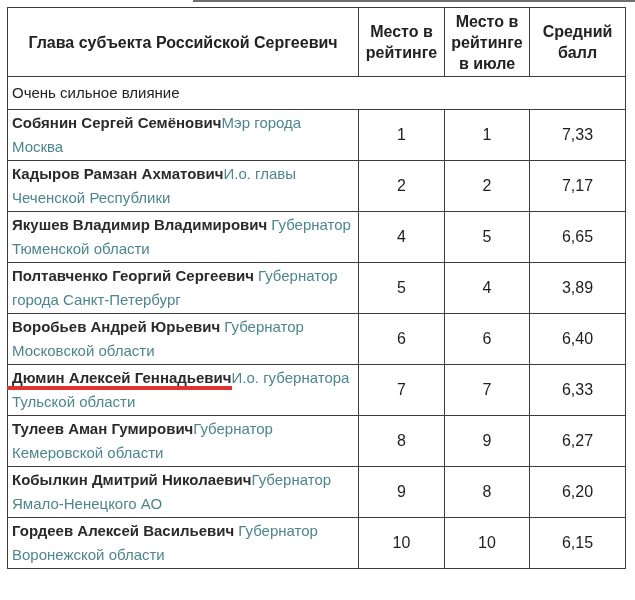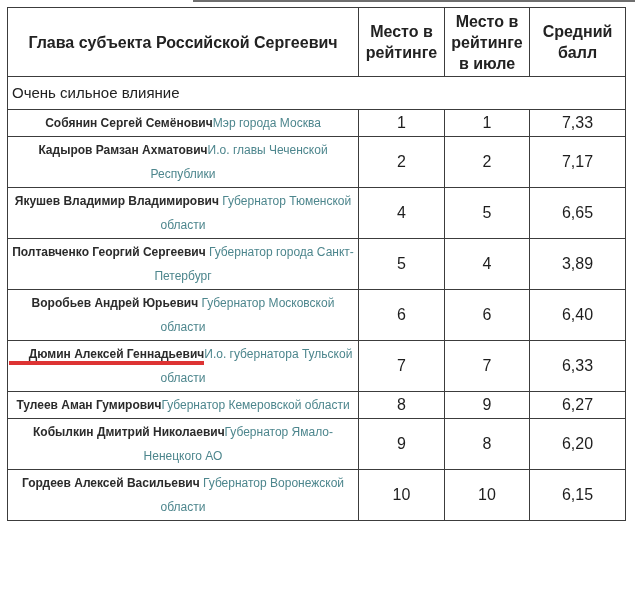--- a/index.html
+++ b/index.html
@@ -40,42 +40,41 @@
     text-align:center;
     padding:2px 4px;
     color:#222;
   }
   col.c-name{width:351px;}
   col.c-place{width:86px;}
   col.c-july{width:85px;}
   col.c-score{width:96px;}
   td.name-cell{
     padding:1px 4px;
-    font-size:12px;
+    font-size:15px;
     line-height:24px;
-    text-align:center;
   }
   td.section-cell{
     padding:4px 4px;
     font-size:15px;
     line-height:24px;
     color:#222;
   }
   td.num-cell{
     padding:1px 2px;
     font-size:16px;
     text-align:center;
     color:#1e1e1e;
   }
   .nm{font-weight:bold;color:var(--text);}
   .ttl{color:var(--link);text-decoration:none;cursor:pointer;}
   .nm.underline-red{
     border-bottom:4px solid var(--red);
     margin-left:-5px;
-    padding-left:20px;
+    padding-left:5px;
   }
 </style>
 </head>
 <body>
 
 <div class="screen">
   <div class="top-partial-line"></div>
 
   <table class="rating">
     <colgroup>

